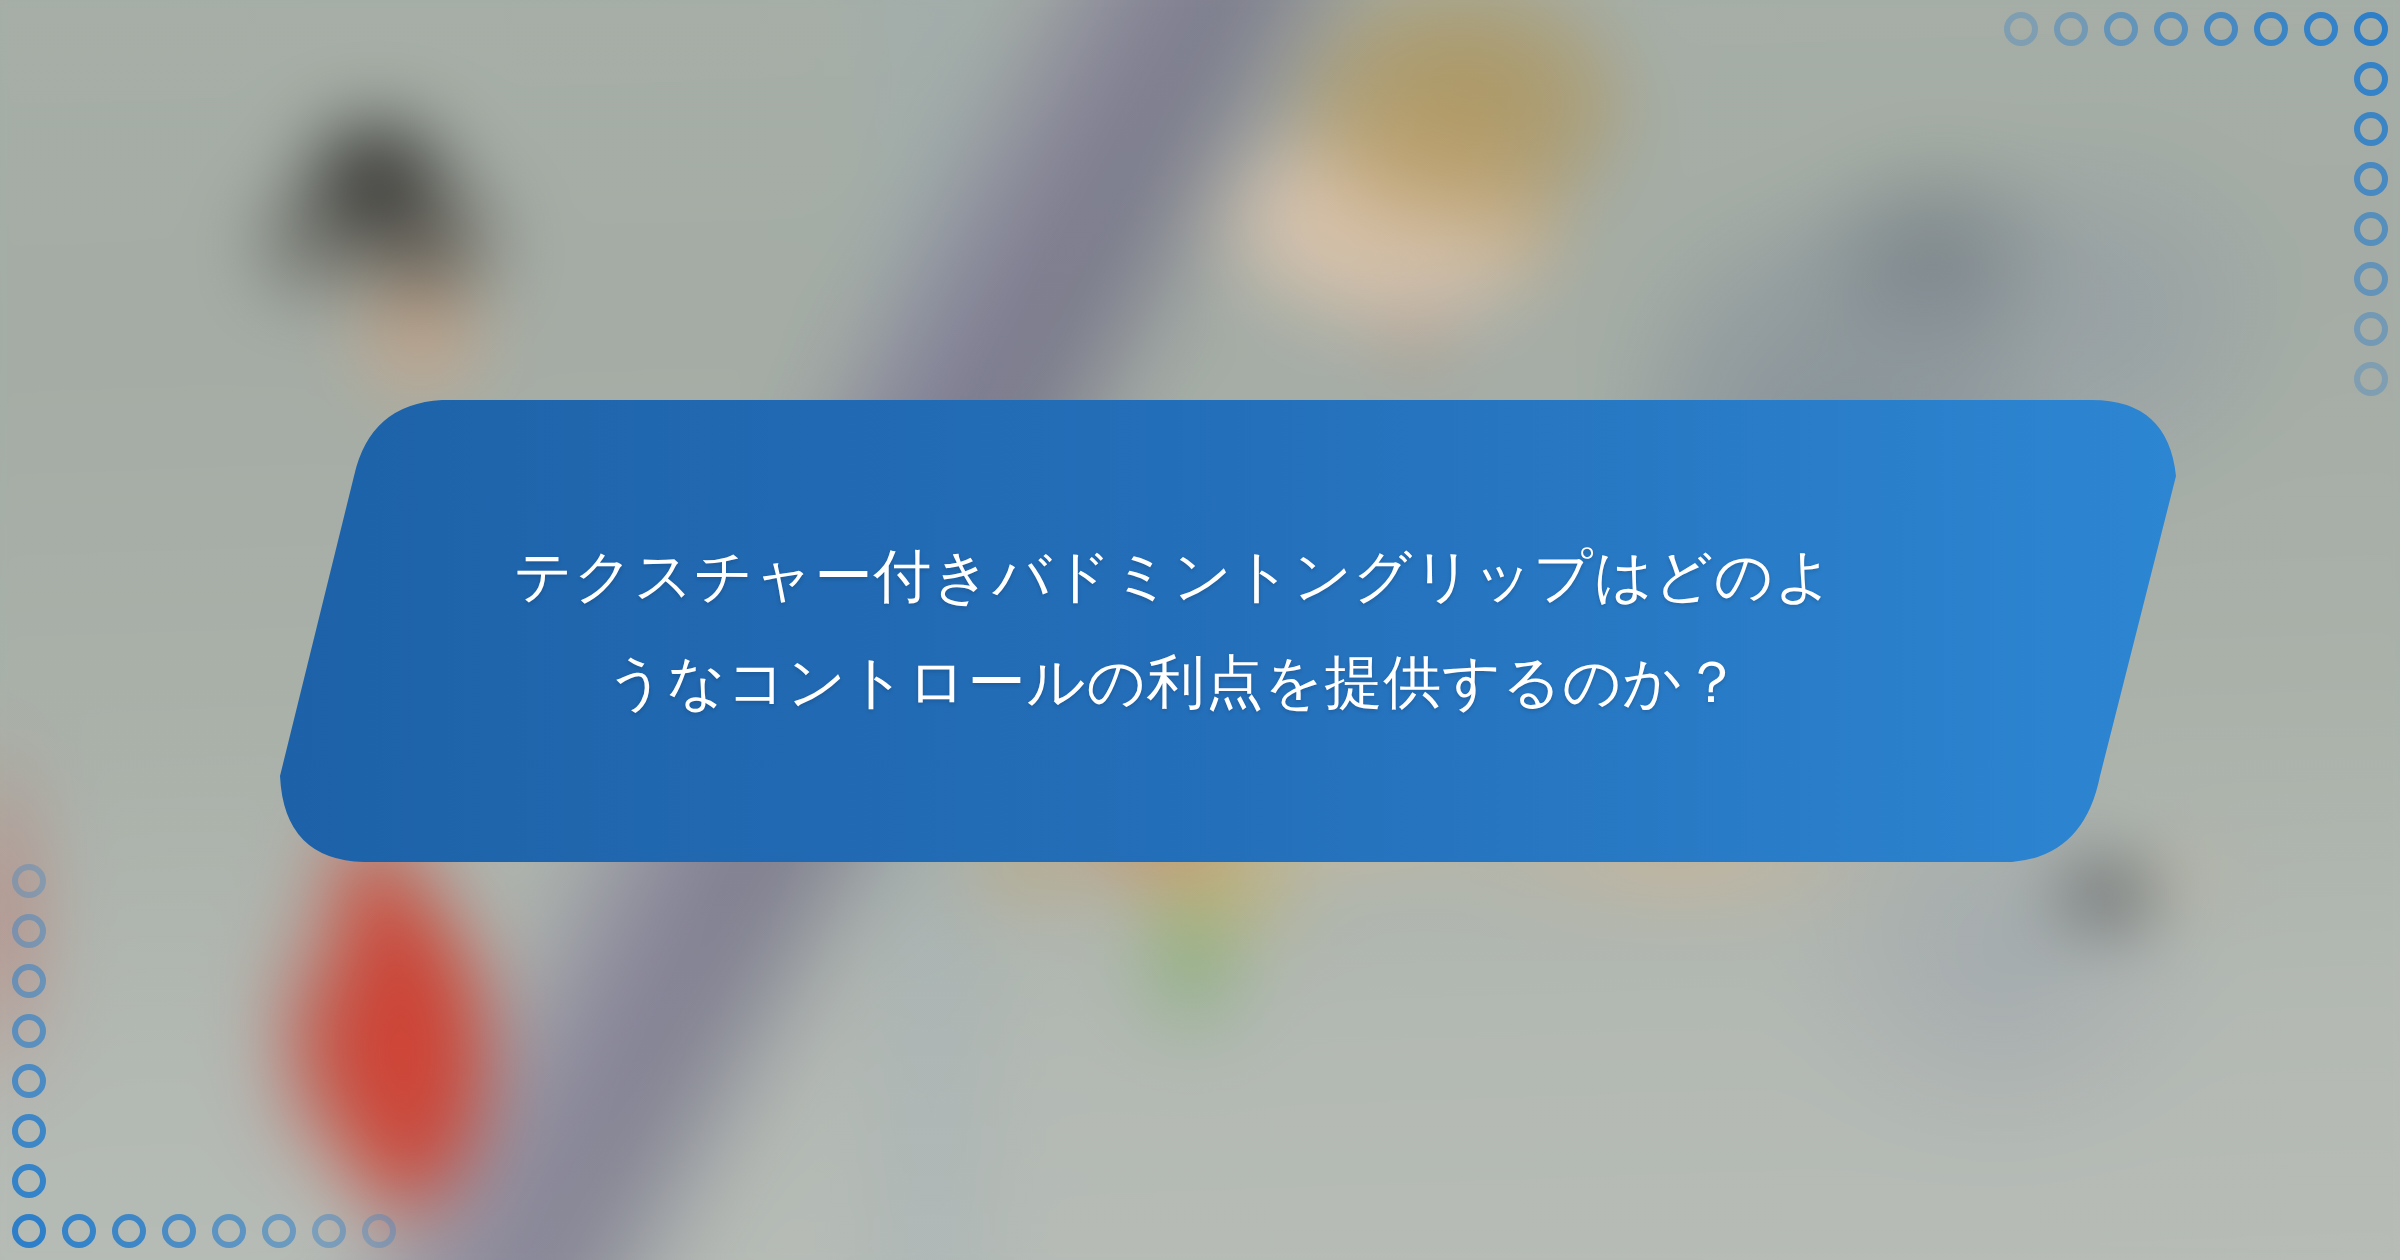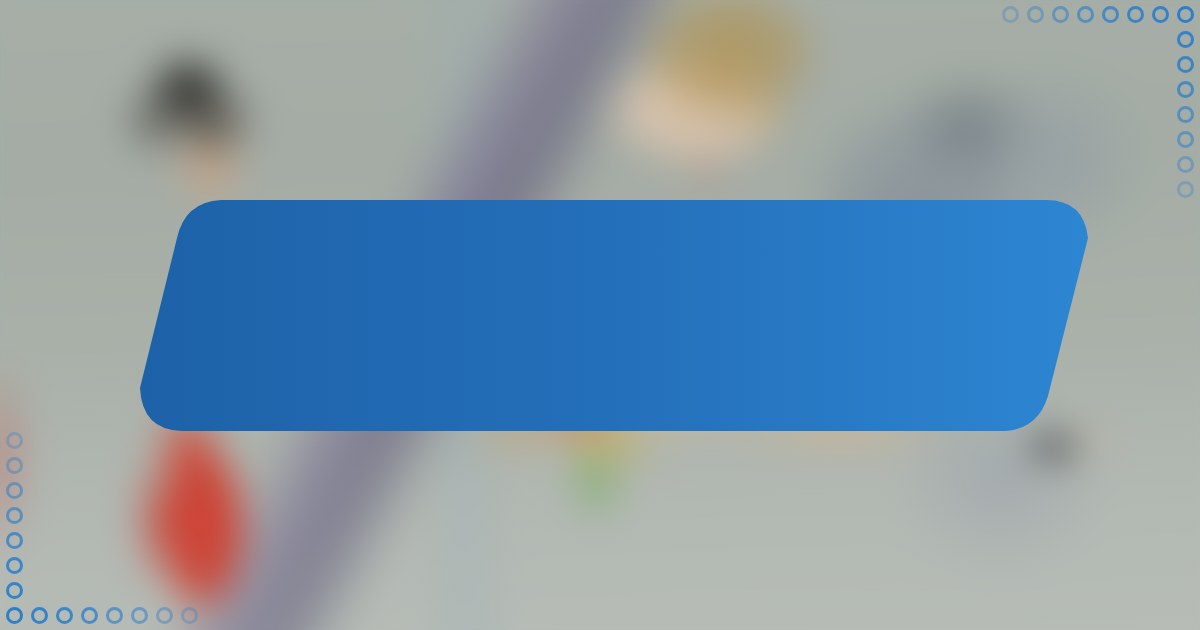--- a/index.html
+++ b/index.html
@@ -186,16 +186,18 @@
                Q 87,4 123,2
                L 948,2
                Q 986,2 990,40
                L 952,190
                Q 944,230 908,233
                L 84,233
                Q 44,232 42,190 Z" fill="url(#bannerGrad)"></path>
     </svg>
 
     <div class="banner-text">
+      <div class="line">テクスチャー付きバドミントングリップはどのよ</div>
+      <div class="line">うなコントロールの利点を提供するのか？</div>
     </div>
   </div>
 
 </div>
 
 </body></html>

